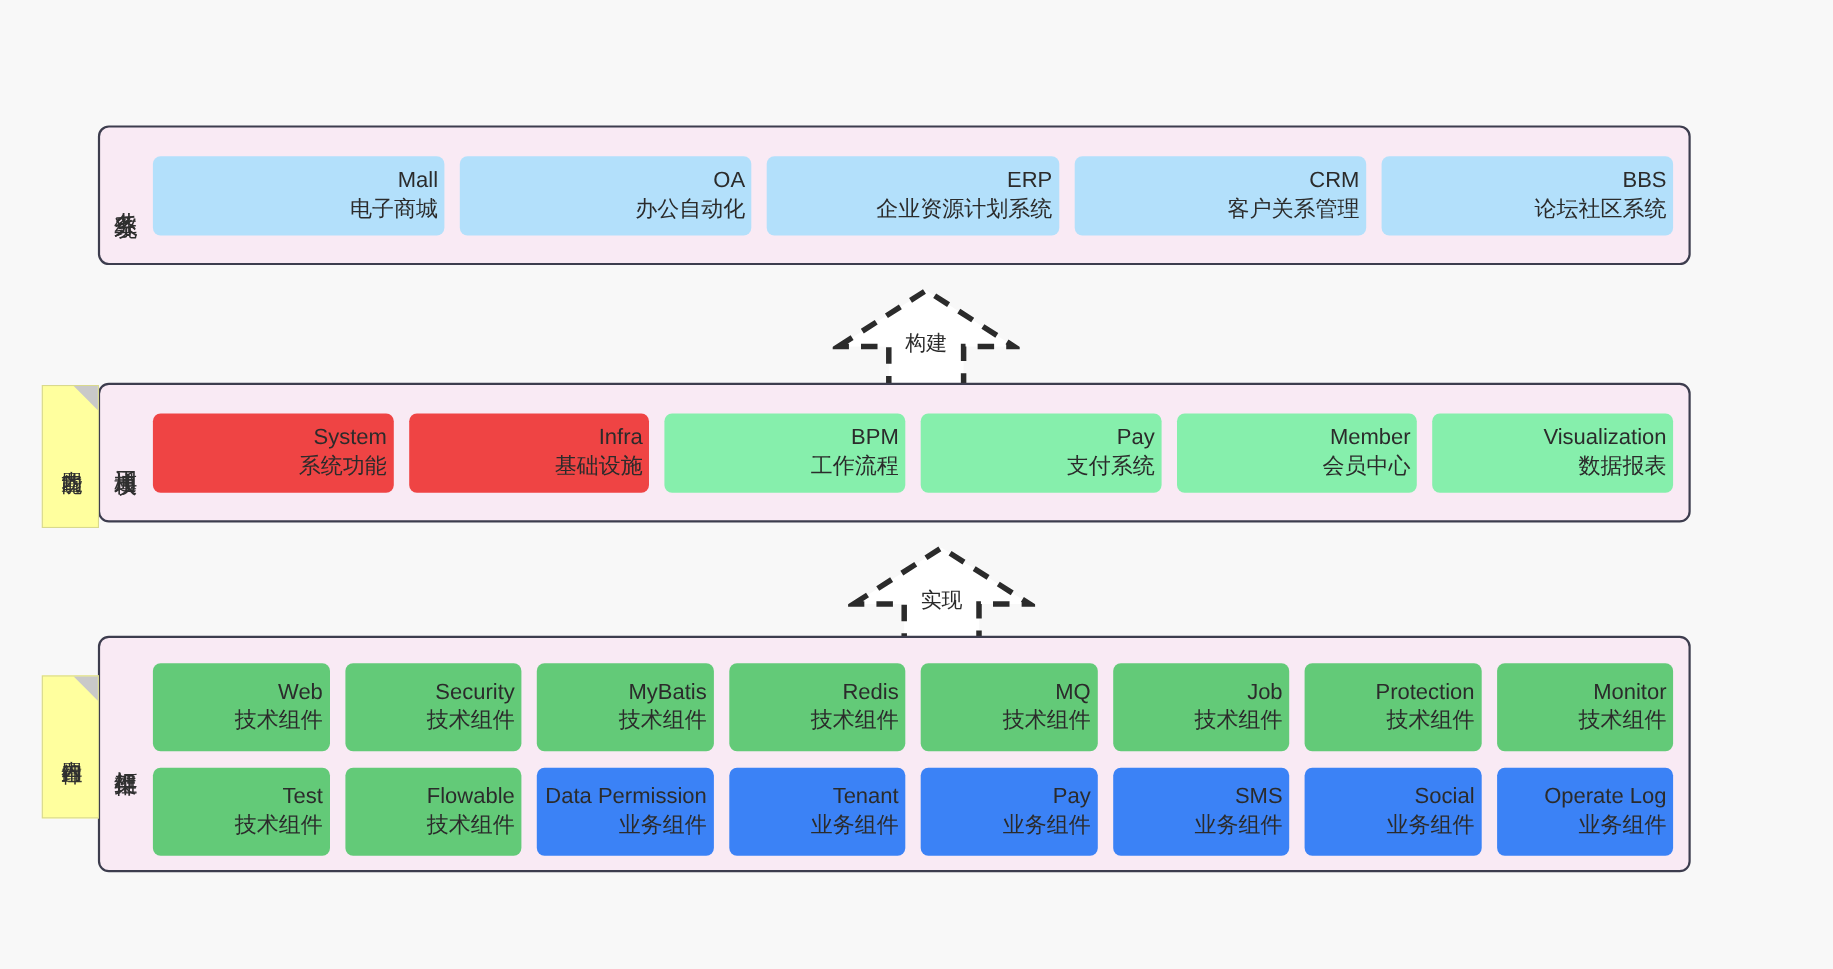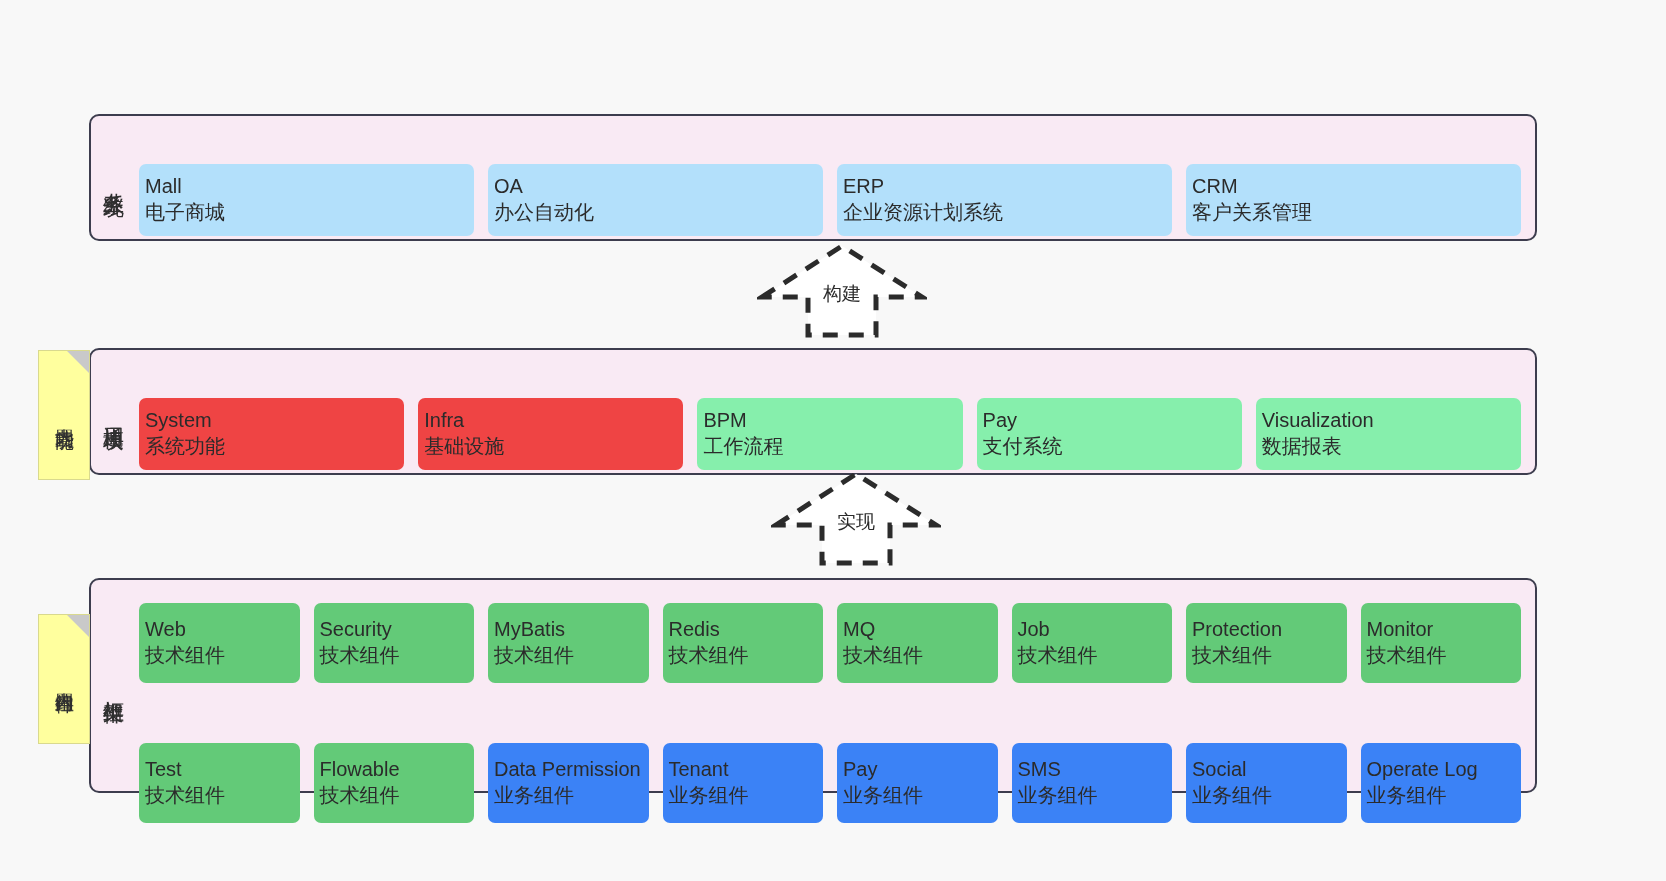--- a/index.html
+++ b/index.html
@@ -64,28 +64,27 @@
     gap: 14px;
     align-items: stretch;
   }
 
   .cell {
     flex: 1 1 0;
     box-sizing: border-box;
     border-radius: 7px;
     display: flex;
     flex-direction: column;
-    align-items: flex-start;
+    align-items: flex-end;
     justify-content: center;
     text-align: center;
     font-size: 20px;
     line-height: 1.28;
     color: #2b2b2b;
     padding: 4px 6px;
-    margin-top: 45px;
   }
   .cell .ln { display: block; }
 
   
   .c-blue      { background: #b3e0fb; }
   .c-red       { background: #ef4444; }
   .c-pink      { background: #86efac; }
   .c-green     { background: #63ca78; }
   .c-lightgreen{ background: #3b82f6; }
 
@@ -156,22 +155,22 @@
   .arrow-wrap svg { display: block; }
   .arrow-label {
     position: absolute;
     left: 0; right: 0;
     top: 41px;
     text-align: center;
     font-size: 19px;
     color: #2b2b2b;
     pointer-events: none;
   }
-  #arrow-build { left: 757px; top: 240px; text-decoration: underline; }
-  #arrow-impl  { left: 771px; top: 468px; font-family: Liberation Mono, monospace; }
+  #arrow-build { left: 757px; top: 258px; text-decoration: underline; }
+  #arrow-impl  { left: 771px; top: 492px; font-family: Liberation Mono, monospace; }
 </style>
 </head>
 <body>
 
 <div class="canvas">
 
   <div class="layer" id="layer-business">
     <div class="layer-title">业务系统</div>
     <div class="layer-body">
         <div class="row">
@@ -183,20 +182,24 @@
             <span class="ln">OA</span>
             <span class="ln">办公自动化</span>
           </div>
           <div class="cell c-blue">
             <span class="ln">ERP</span>
             <span class="ln">企业资源计划系统</span>
           </div>
           <div class="cell c-blue">
             <span class="ln">CRM</span>
             <span class="ln">客户关系管理</span>
+          </div>
+          <div class="cell c-blue">
+            <span class="ln">BBS</span>
+            <span class="ln">论坛社区系统</span>
           </div>
         </div>
       </div>
   </div>
 
   <div class="arrow-wrap" id="arrow-build">
     <svg width="170" height="100" viewBox="0 0 170 100">
       <path d="M 5 57 L 85 6 L 165 57 L 119 57 L 119 95 L 51 95 L 51 57 Z" fill="#ffffff" stroke="#2b2b2b" stroke-width="5" stroke-dasharray="15,11" stroke-linejoin="miter"></path>
     </svg>
     <div class="arrow-label">构建</div>
@@ -216,20 +219,24 @@
           </div>
           <div class="cell c-pink">
             <span class="ln">BPM</span>
             <span class="ln">工作流程</span>
           </div>
           <div class="cell c-pink">
             <span class="ln">Pay</span>
             <span class="ln">支付系统</span>
           </div>
           <div class="cell c-pink">
+            <span class="ln">Member</span>
+            <span class="ln">会员中心</span>
+          </div>
+          <div class="cell c-pink">
             <span class="ln">Visualization</span>
             <span class="ln">数据报表</span>
           </div>
         </div>
       </div>
   </div>
 
   <div class="arrow-wrap" id="arrow-impl">
     <svg width="170" height="100" viewBox="0 0 170 100">
       <path d="M 5 57 L 85 6 L 165 57 L 119 57 L 119 95 L 51 95 L 51 57 Z" fill="#ffffff" stroke="#2b2b2b" stroke-width="5" stroke-dasharray="15,11" stroke-linejoin="miter"></path>

